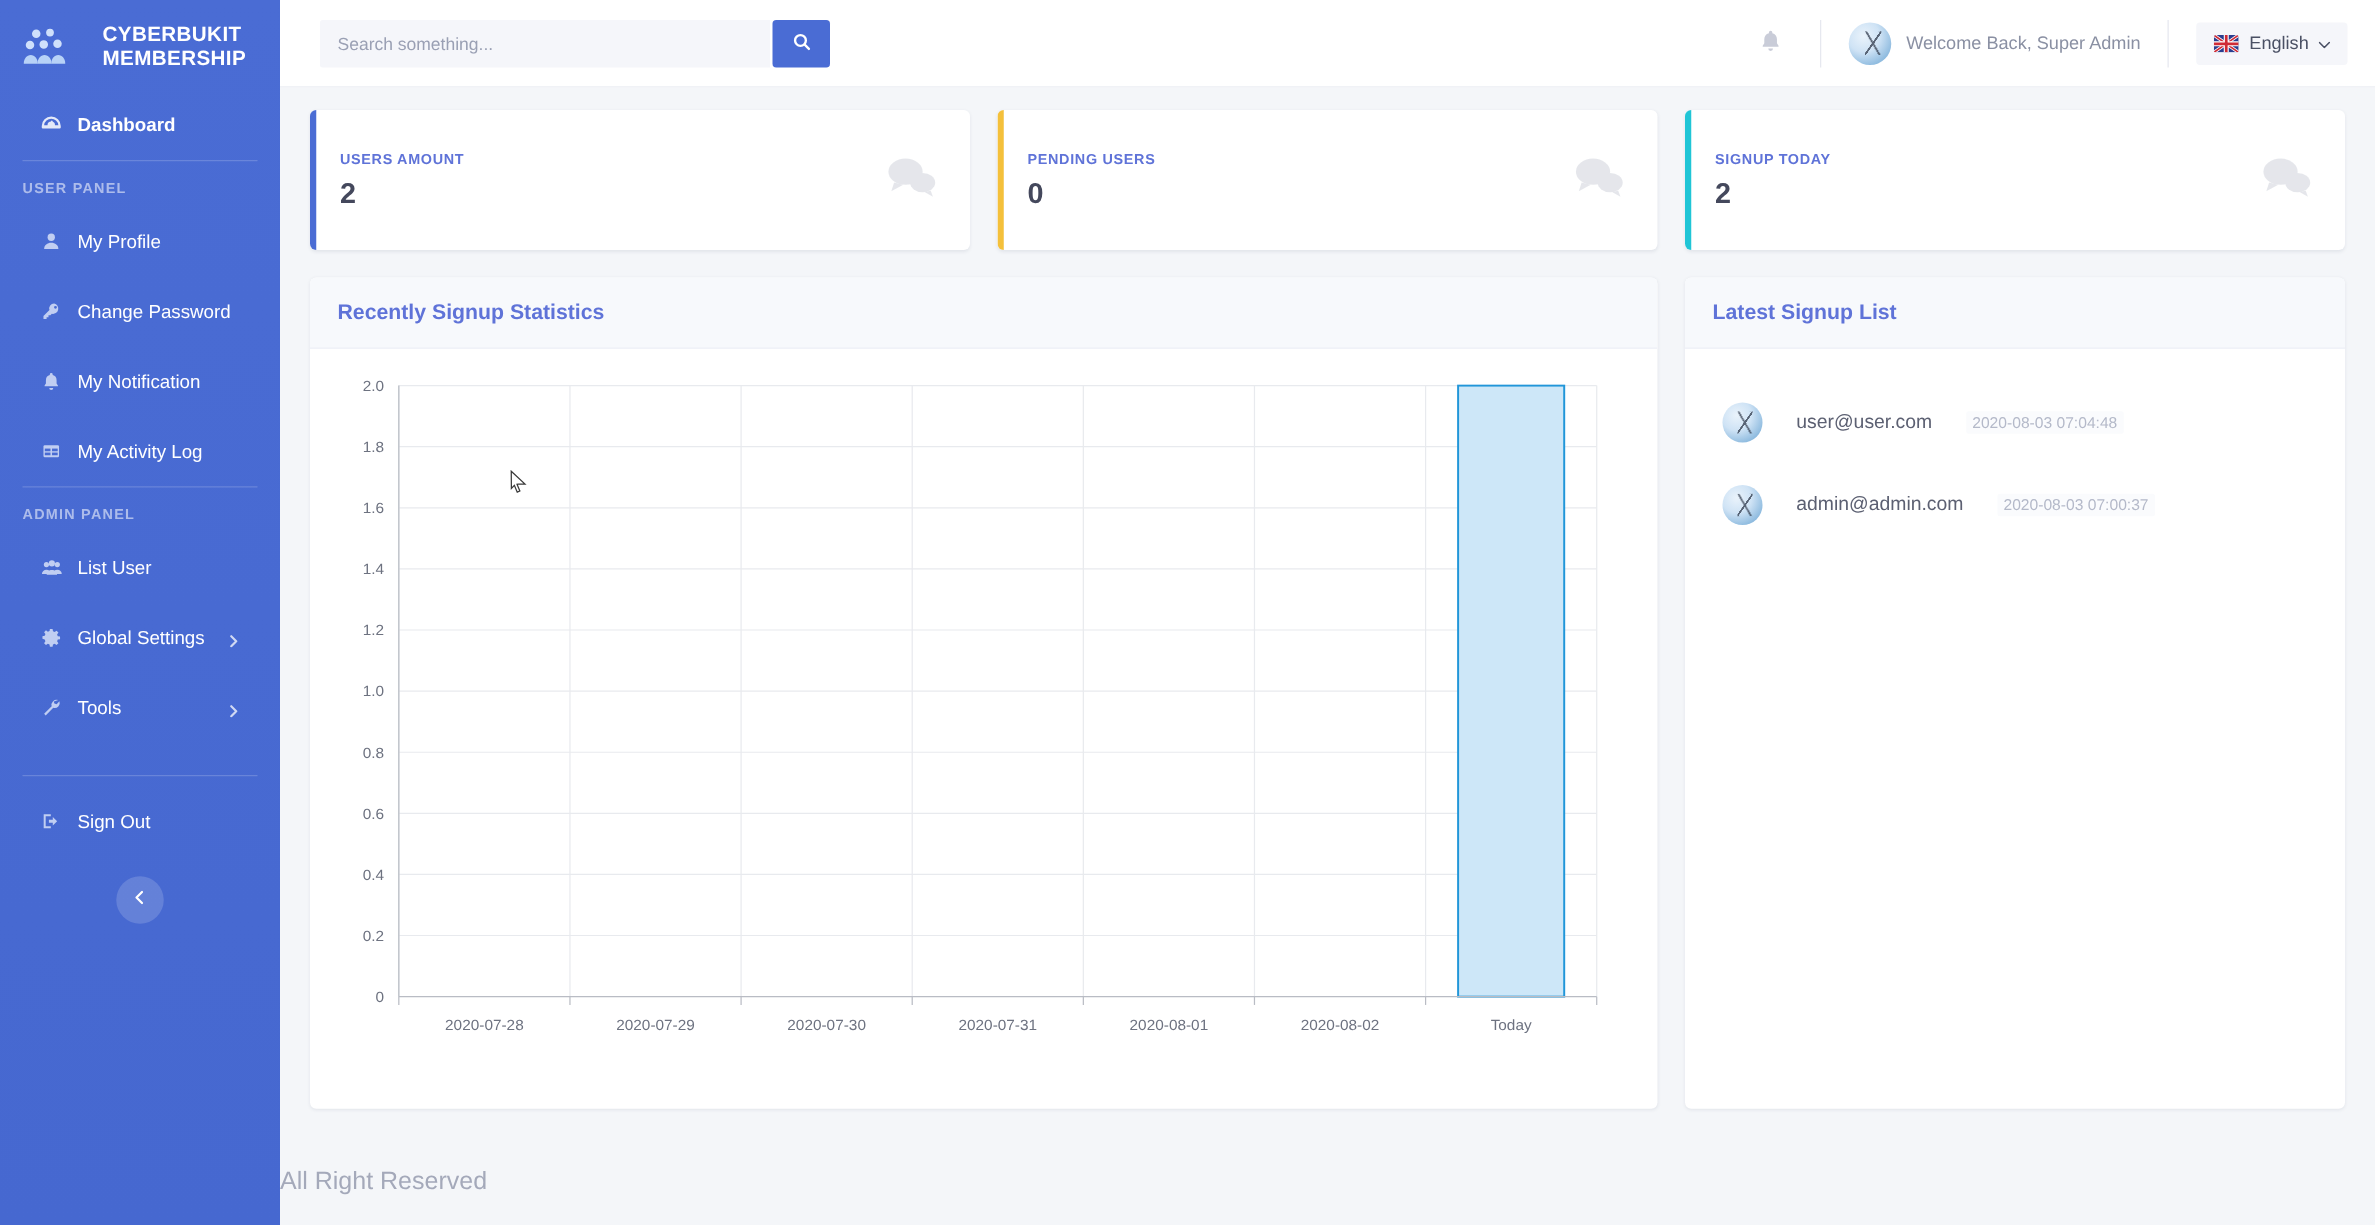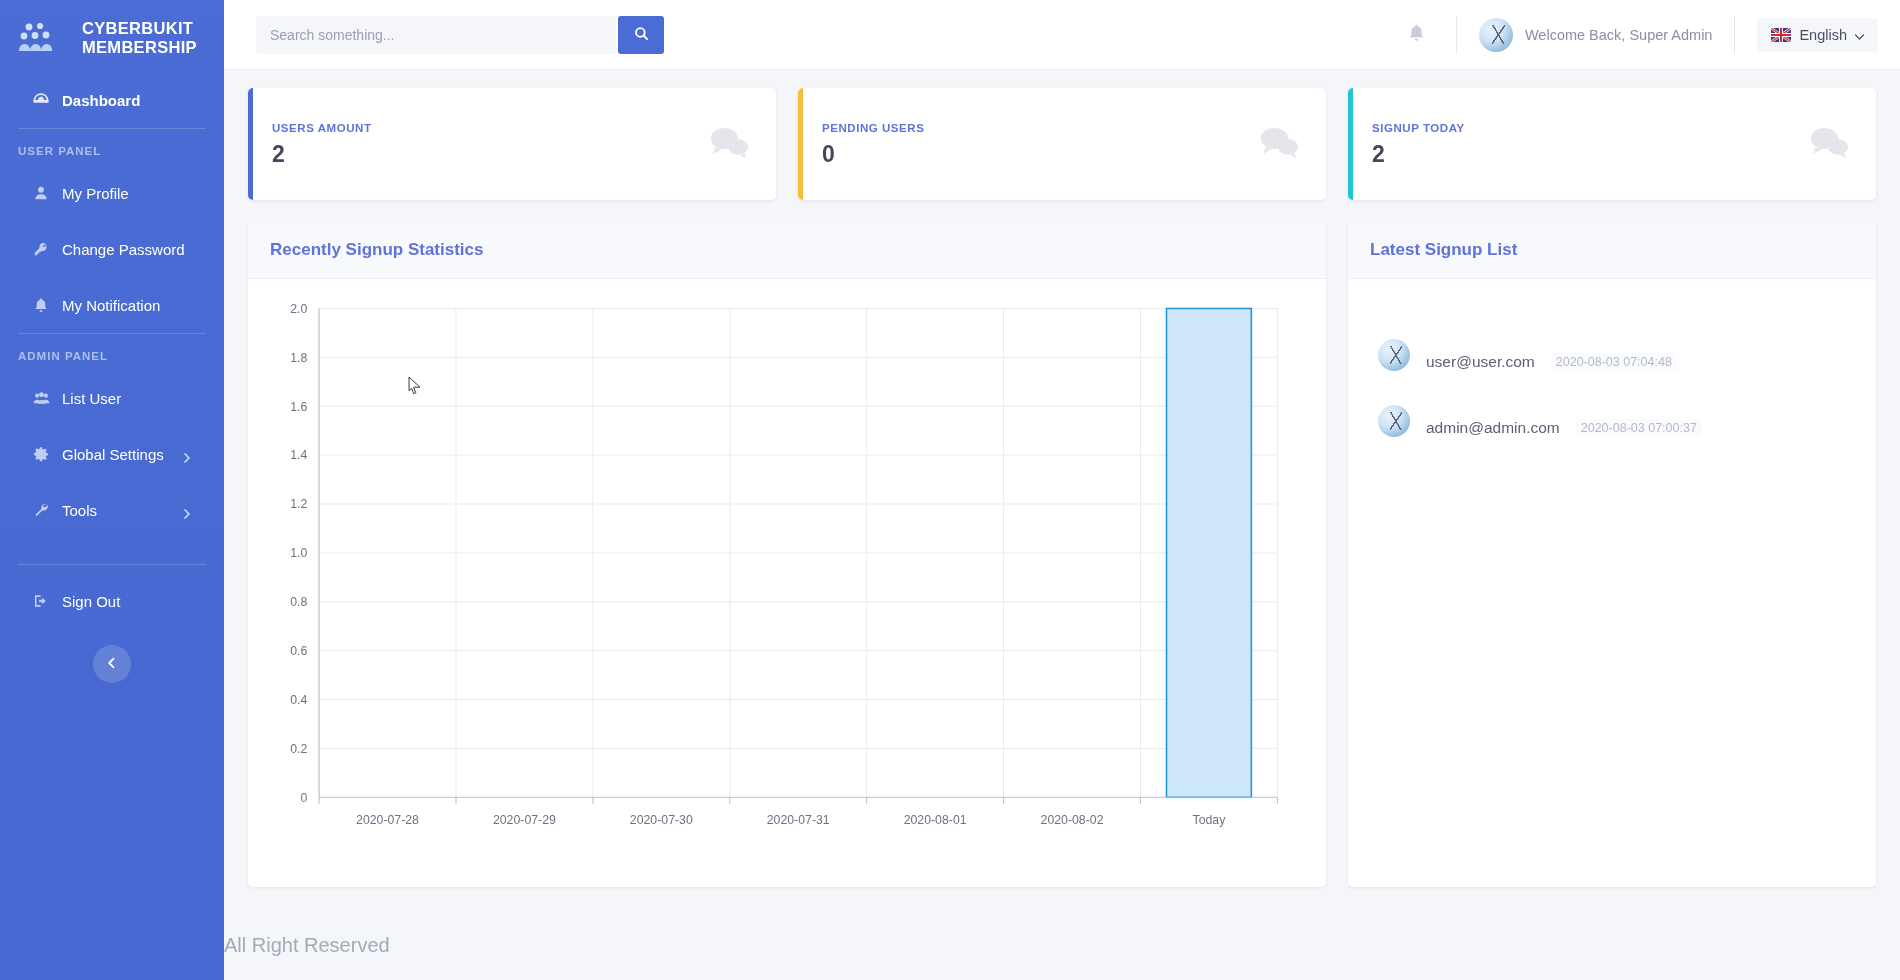--- a/index.html
+++ b/index.html
@@ -178,21 +178,21 @@
     padding: 18px 22px;
     font-size: 17px; font-weight: bold; color: #5f73d8;
   }
   .panel-chart { flex: 1 1 auto; height: 665px; }
   .panel-list { width: 528px; min-width: 528px; height: 665px; }
 
   .chart-area { padding: 20px 24px 10px 10px; height: 600px; }
 
   .signup-list { padding: 26px 30px; }
   .signup-row {
-    display: flex; align-items: flex-end; gap: 16px;
+    display: flex; align-items: center; gap: 27px;
     height: 66px;
   }
   .signup-email { font-size: 15.5px; color: #5c6072; }
   .signup-time {
     font-size: 12.5px; color: #b4b9c9;
     background: #fafbfd; padding: 2px 5px; border-radius: 2px;
   }
 
   .footer {
     height: 70px; min-height: 70px;
@@ -270,20 +270,32 @@
     <div class="nav-item">
       <span class="ico">
         <svg viewBox="0 0 18 18" width="16" height="16" fill="#d6e0f8">
           <path d="M9 1.6a1.3 1.3 0 0 1 1.3 1.3v.5A4.8 4.8 0 0 1 13.8 8v3l1.2 1.8v.8H3v-.8L4.2 11V8a4.8 4.8 0 0 1 3.5-4.6v-.5A1.3 1.3 0 0 1 9 1.6z"></path>
           <path d="M7.2 15a1.8 1.8 0 0 0 3.6 0z"></path>
         </svg>
       </span>
       <span class="nav-label">My Notification</span>
     </div>
 
+    <div class="nav-item">
+      <span class="ico">
+        <svg viewBox="0 0 18 18" width="16" height="16" fill="#d6e0f8">
+          <rect x="2" y="3.5" width="14" height="11" rx="1.2"></rect>
+          <rect x="3.2" y="6.6" width="5.1" height="2.4" fill="#4a6cd4"></rect>
+          <rect x="9.7" y="6.6" width="5.1" height="2.4" fill="#4a6cd4"></rect>
+          <rect x="3.2" y="10.2" width="5.1" height="2.4" fill="#4a6cd4"></rect>
+          <rect x="9.7" y="10.2" width="5.1" height="2.4" fill="#4a6cd4"></rect>
+        </svg>
+      </span>
+      <span class="nav-label">My Activity Log</span>
+    </div>
 
     <div class="brand-divider"></div>
 
     <div class="nav-section">ADMIN PANEL</div>
 
     <div class="nav-item">
       <span class="ico">
         <svg viewBox="0 0 18 18" width="17" height="17" fill="#d6e0f8">
           <circle cx="4.4" cy="6" r="2.2"></circle>
           <circle cx="13.6" cy="6" r="2.2"></circle>

